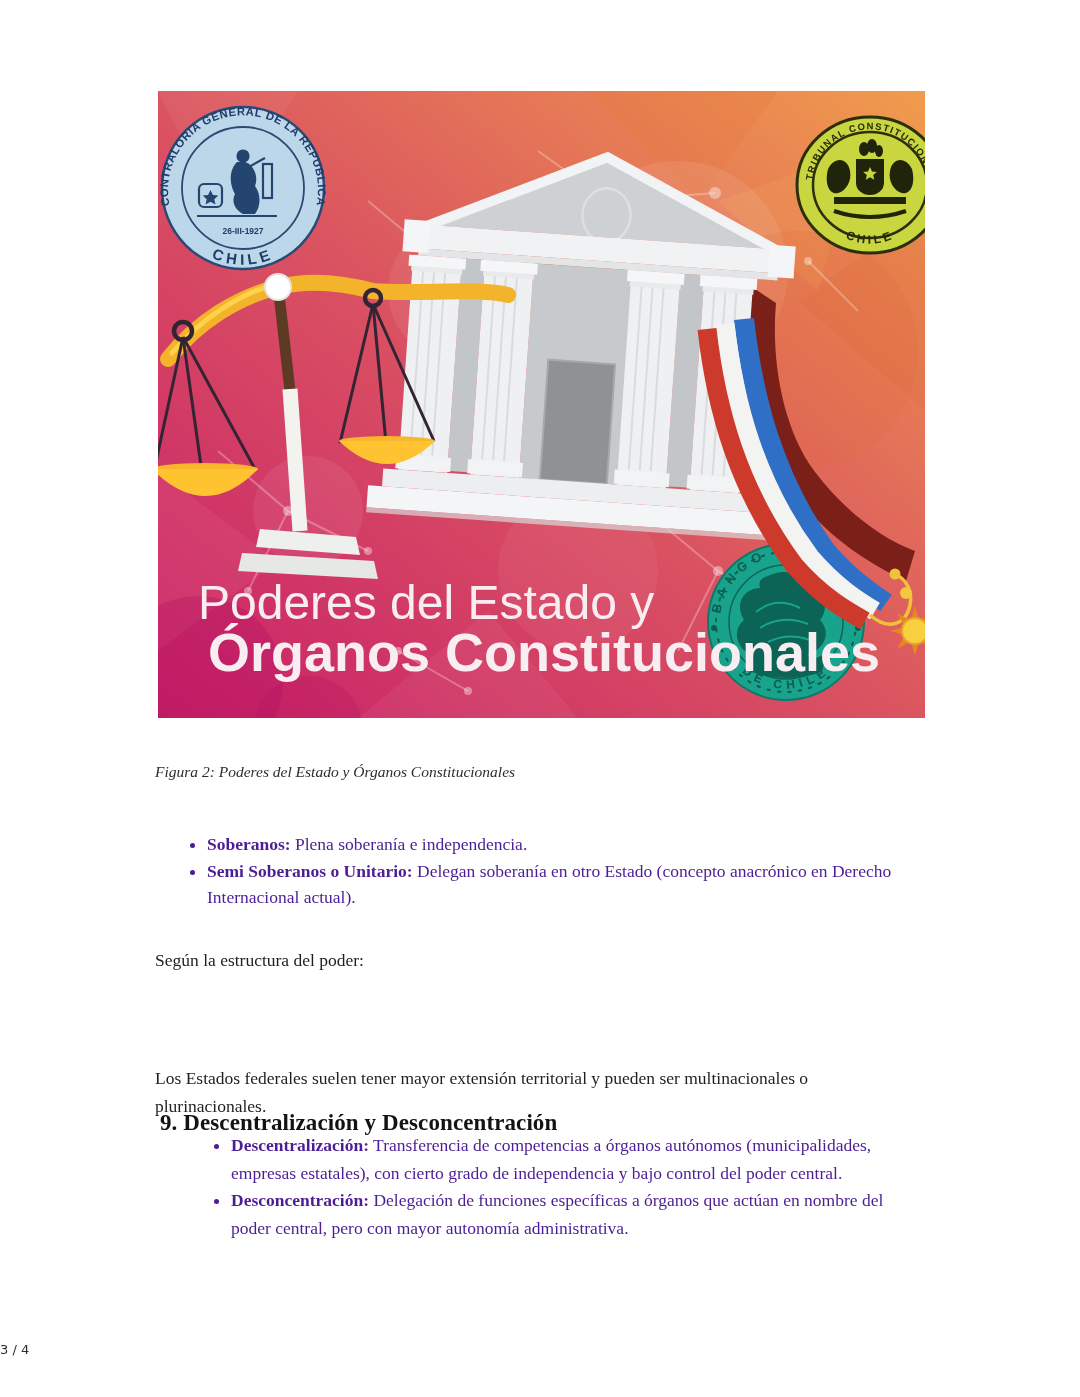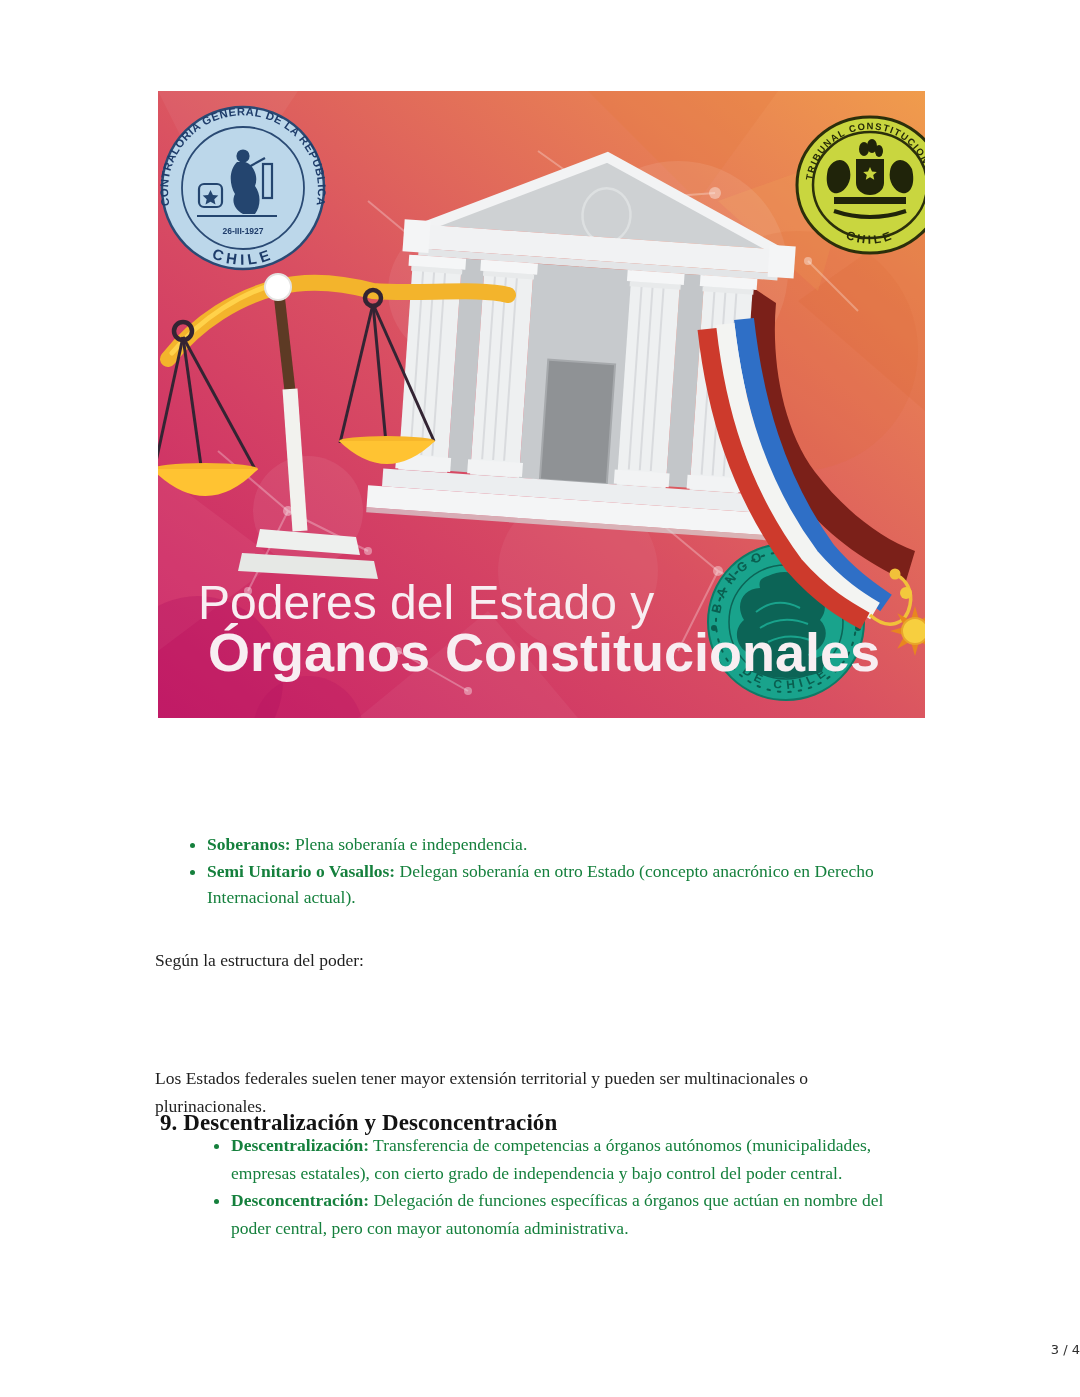--- a/index.html
+++ b/index.html
@@ -4,29 +4,29 @@
 <style>
   html,body{margin:0;padding:0;background:#ffffff;}
   .page{position:relative;width:1080px;height:1397px;background:#fff;
         font-family:"Liberation Serif", serif;color:#1e1e1e;overflow:hidden;}
   .figure{position:absolute;left:158px;top:91px;width:767px;height:627px;}
   .figure svg{display:block;}
   .caption{position:absolute;left:155px;top:763px;font-style:italic;font-size:15.5px;color:#2d2d2d;}
   .h-num{position:absolute;left:160px;font-size:23px;font-weight:bold;color:#131313;letter-spacing:.1px;}
   .h8{top:804px;} .h9{top:1110px;}
   ul{margin:0;padding:0 0 0 52px;list-style:disc outside;}
-  li{font-size:17.5px;line-height:26.5px;color:#15803d;}
+  li{font-size:17.5px;line-height:26.5px;color:#4c1d95;}
   .ul1{position:absolute;left:155px;top:831px;width:700px;}
   .ul2{position:absolute;left:155px;top:958px;width:762px;}
   .ul3{position:absolute;left:155px;top:1132px;width:700px;}
   .ul3 li{line-height:27.5px;margin-left:24px;}
   .b{font-weight:bold;}
   .para{position:absolute;left:155px;font-size:17.5px;line-height:28px;color:#1f1f1f;}
   .p1{top:946px;} .p2{top:1026px;width:680px;margin-top:38px;}
-  .footer{position:absolute;left:0;top:1342px;width:100%;text-align:right;
+  .footer{position:absolute;left:0;top:1342px;width:100%;text-align:left;
           font-family:"DejaVu Sans", sans-serif;font-size:13px;color:#2e2e2e;}
   .seal-ring-text{font-family:"Liberation Sans",sans-serif;font-weight:bold;}
   .fig-title{font-family:"Liberation Sans",sans-serif;}
 </style>
 </head>
 <body>
 
 <div class="page">
 
   <div class="figure">
@@ -250,25 +250,26 @@
         <circle cx="748" cy="502" r="6" fill="#f3c83c"></circle>
         <polygon points="782,540 767.2,544.2 774.7,557.7 761.2,550.2 757,565 752.8,550.2 739.3,557.7 746.8,544.2 732,540 746.8,535.8 739.3,522.3 752.8,529.8 757,515 761.2,529.8 774.7,522.3 767.2,535.8" fill="#e8861f"></polygon>
         <circle cx="757" cy="540" r="13" fill="#f7cf3f" stroke="#e9a42c" stroke-width="2"></circle>
       </g>
 
       <text class="fig-title" x="40" y="528" font-size="48" fill="#f8eef2">Poderes del Estado y</text>
       <text class="fig-title" x="50" y="580" font-size="54" font-weight="bold" fill="#f8eef2">Órganos Constitucionales</text>
     </svg>
   </div>
 
+  <div class="caption">Figura 2: Poderes del Estado y Órganos Constitucionales</div>
 
 
   <ul class="ul1">
     <li><span class="b">Soberanos:</span><span> Plena soberanía e independencia.</span></li>
-    <li><span class="b">Semi Unitario o Vasallos:</span><span> Delegan soberanía en otro Estado (concepto anacrónico en Derecho Internacional actual).</span></li>
+    <li><span class="b">Semi Soberanos o Unitario:</span><span> Delegan soberanía en otro Estado (concepto anacrónico en Derecho Internacional actual).</span></li>
   </ul>
 
   <div class="para p1">Según la estructura del poder:</div>
 
 
   <div class="para p2">Los Estados federales suelen tener mayor extensión territorial y pueden ser multinacionales o plurinacionales.</div>
 
   <div class="h-num h9">9. Descentralización y Desconcentración</div>
 
   <ul class="ul3">

